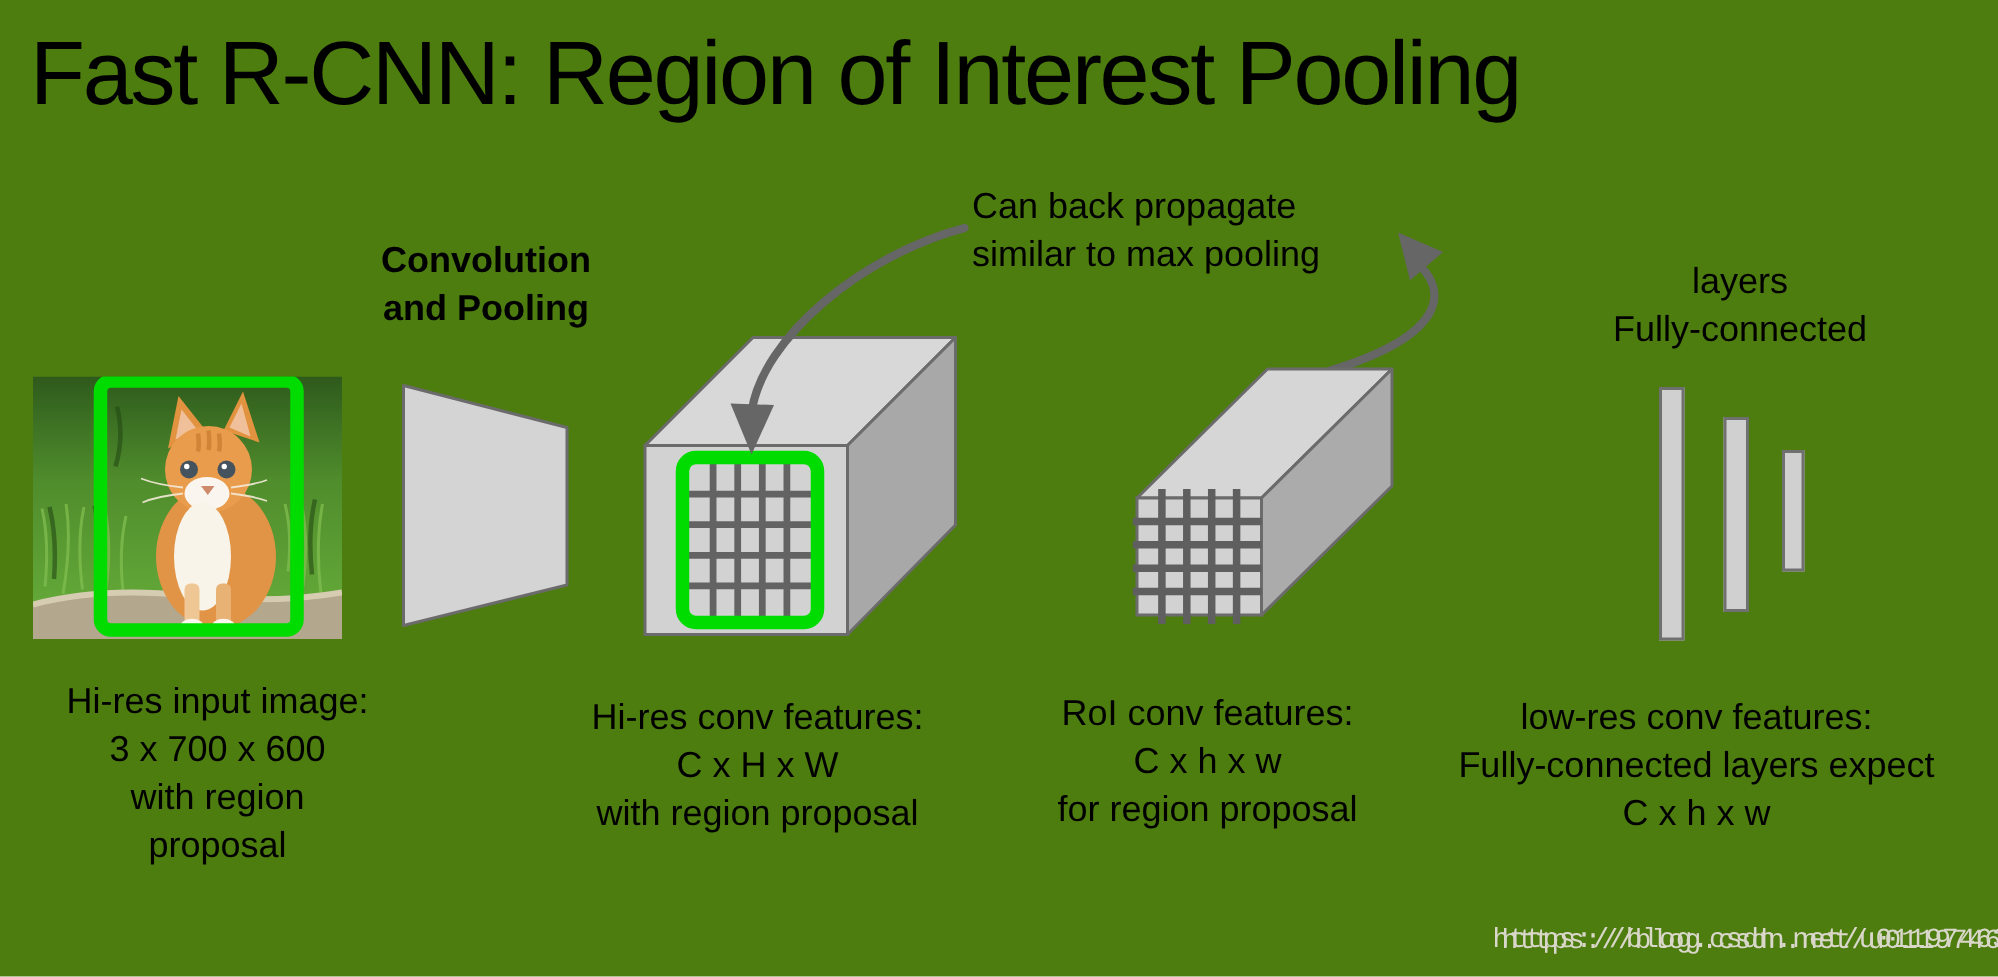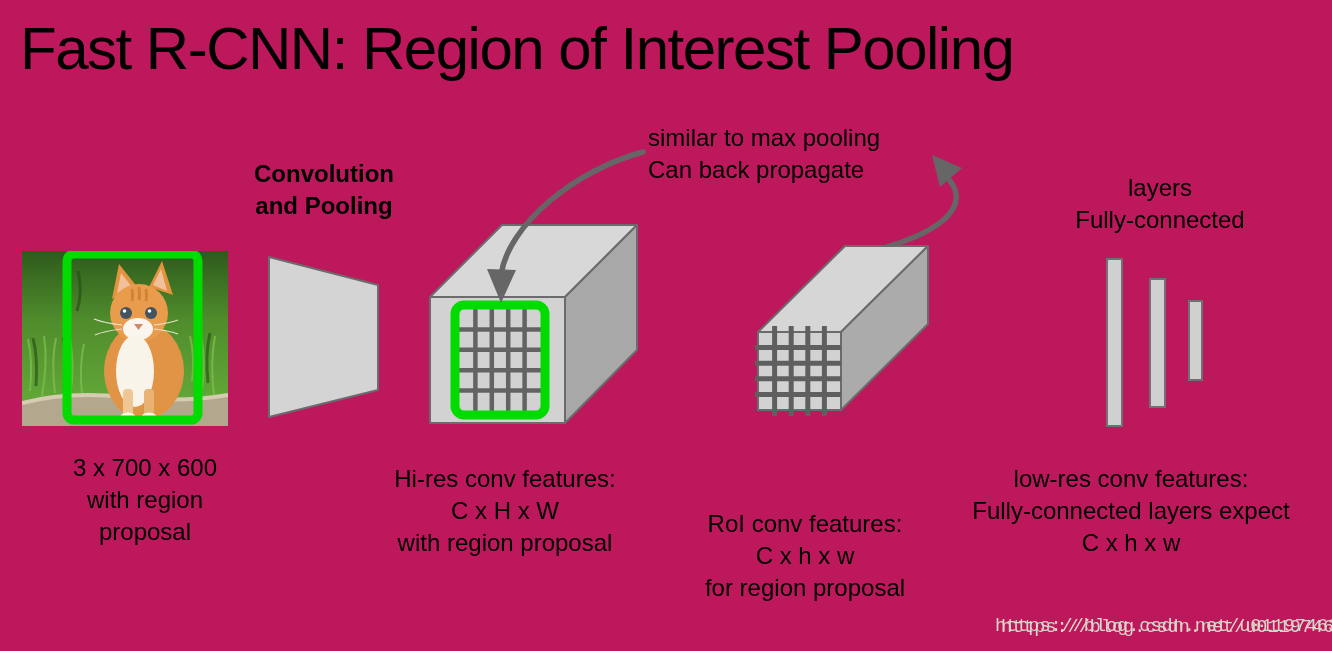--- a/index.html
+++ b/index.html
@@ -1,19 +1,19 @@
 <!DOCTYPE html>
 <html><head>
 <meta charset="utf-8">
 <style>
   html,body{margin:0;padding:0;background:#fff;}
   .slide{
     position:relative;
     width:1332px;height:651px;
-    background:#be185d;
+    background:#4d7c0f;
     font-family:"Liberation Sans","DejaVu Sans",sans-serif;
     color:#000;
     overflow:hidden;
   }
   .abs{position:absolute;}
   .title{
     left:20px;top:14px;
     font-size:60px;
     letter-spacing:-1.5px;
     font-weight:400;
@@ -143,22 +143,22 @@
   <svg class="abs" style="left:480px;top:135px;" width="500" height="175" viewBox="0 0 500 175">
     <g stroke="#666666" stroke-width="5.5" fill="none" stroke-linecap="round">
       <path d="M163,17 C95,35 28,90 21,140"></path>
       <path d="M407,112 C485,88 487,58 462,38"></path>
     </g>
     <polygon points="21,168 7,134 36,135" fill="#666666"></polygon>
     <polygon points="452,20 482,33 460,52" fill="#666666"></polygon>
   </svg>
 
   <div class="abs body-text" style="left:648px;top:122px;width:290px;">
+    <div>Can back propagate</div>
     <div>similar to max pooling</div>
-    <div>Can back propagate</div>
   </div>
 
   <svg class="abs" style="left:755px;top:242px;" width="180" height="176" viewBox="0 0 180 176">
     <polygon points="3,90 90,4 173,4 86,90" fill="#d6d6d6" stroke="#6b6b6b" stroke-width="2" stroke-linejoin="round"></polygon>
     <polygon points="86,90 173,4 173,82 86,168" fill="#ababab" stroke="#6b6b6b" stroke-width="2" stroke-linejoin="round"></polygon>
     <rect x="3" y="90" width="83" height="78" fill="#d2d2d2" stroke="#6b6b6b" stroke-width="2"></rect>
     <g stroke="#5f5f5f" stroke-width="5">
       <line x1="19.6" y1="84" x2="19.6" y2="174"></line>
       <line x1="36.2" y1="84" x2="36.2" y2="174"></line>
       <line x1="52.8" y1="84" x2="52.8" y2="174"></line>
@@ -173,32 +173,33 @@
   <div class="abs body-text centered" style="left:1040px;top:172px;width:240px;">
     <div>layers</div>
     <div>Fully-connected</div>
   </div>
 
   <div class="fc-bar" style="left:1106px;top:258px;width:17px;height:169px;"></div>
   <div class="fc-bar" style="left:1149px;top:278px;width:17px;height:130px;"></div>
   <div class="fc-bar" style="left:1188px;top:300px;width:15px;height:81px;"></div>
 
   <div class="abs caption" style="left:10px;top:452px;width:270px;">
+    <div>Hi-res input image:</div>
     <div>3 x 700 x 600</div>
     <div>with region</div>
     <div>proposal</div>
   </div>
 
   <div class="abs caption" style="left:370px;top:463px;width:270px;">
     <div>Hi-res conv features:</div>
     <div>C x H x W</div>
     <div>with region proposal</div>
   </div>
 
-  <div class="abs caption" style="left:680px;top:460px;width:250px;margin-top:48px;">
+  <div class="abs caption" style="left:680px;top:460px;width:250px;">
     <div>RoI conv features:</div>
     <div>C x h x w</div>
     <div>for region proposal</div>
   </div>
 
   <div class="abs caption" style="left:950px;top:463px;width:362px;">
     <div>low-res conv features:</div>
     <div>Fully-connected layers expect</div>
     <div>C x h x w</div>
   </div>

